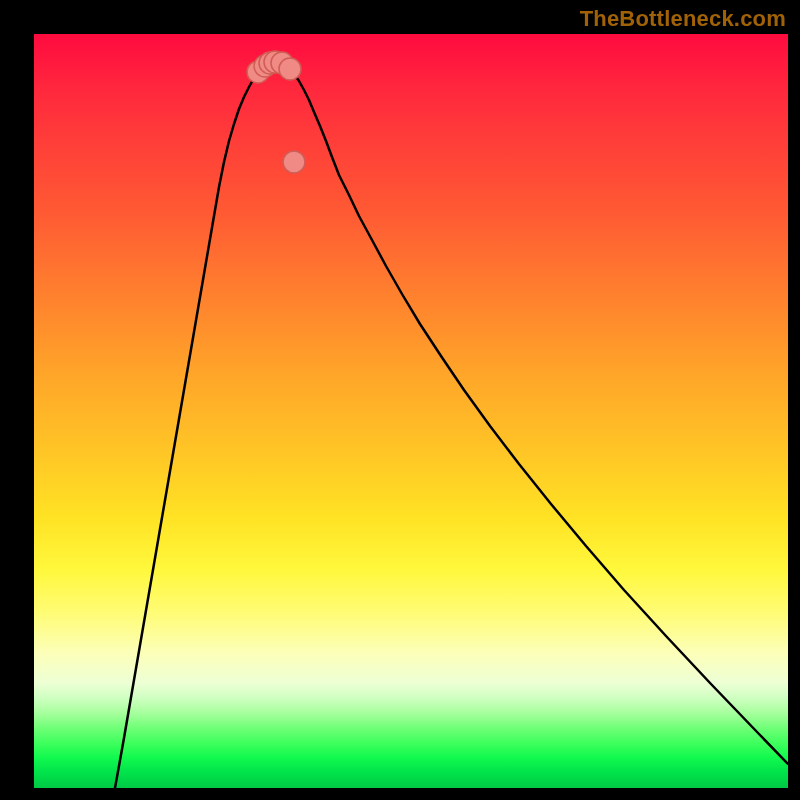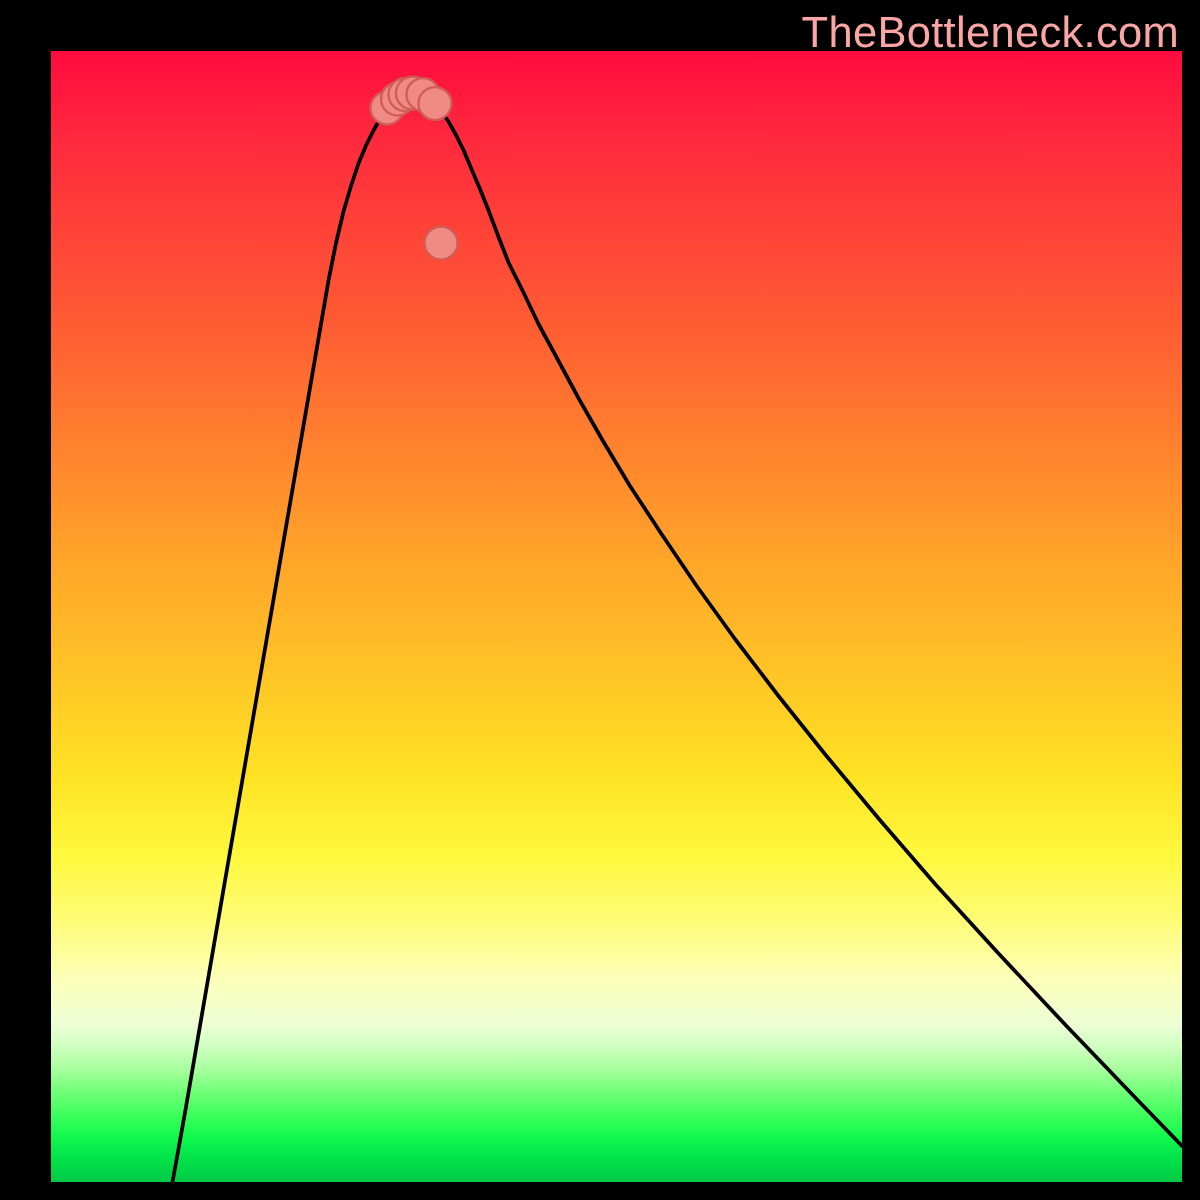--- a/index.html
+++ b/index.html
@@ -48,24 +48,24 @@
   }
   .plot-wrap svg {
     display: block;
     width: 754px;
     height: 754px;
   }
   .watermark {
     position: absolute;
     top: 6px;
     right: 14px;
-    color: #fca5a5;
-    font-size: 29px;
+    color: #a16207;
+    font-size: 22px;
     letter-spacing: 0.2px;
-    font-weight: 400;
+    font-weight: 700;
   }
 </style>
 </head>
 <body>
 
 <div class="frame">
 
   <div class="watermark">TheBottleneck.com</div>
 
   <div class="plot-wrap">

